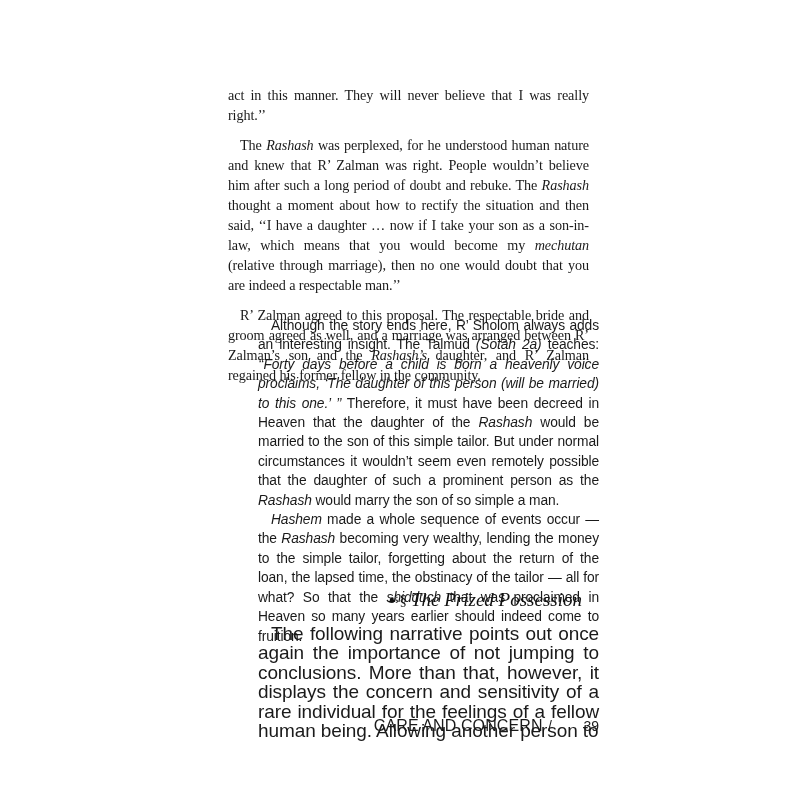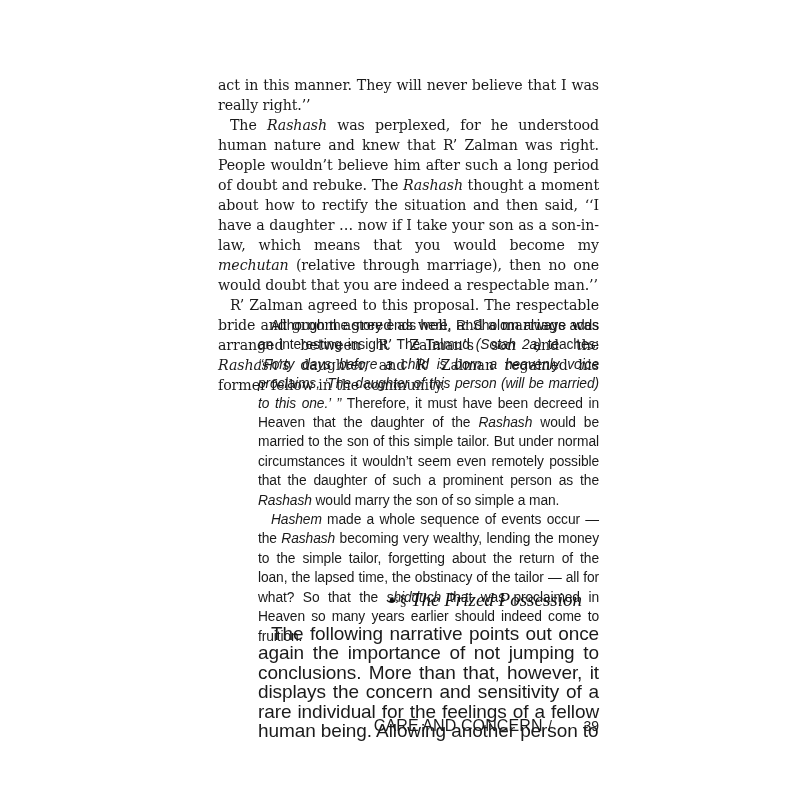--- a/index.html
+++ b/index.html
@@ -25,21 +25,22 @@
       left: 218px;
       top: 75px;
       width: 381px;
       font-family: "DejaVu Serif", "Liberation Serif", serif;
       font-size: 14.2px;
       line-height: 20px;
       text-align: justify;
       letter-spacing: -0.1px;
     }
     .serif-block p {
-      margin: 0;
+      margin: 10px;
+      font-family: Liberation Serif, serif;
     }
     .serif-block p.indent {
       text-indent: 12px;
     }
     .serif-block .nofirst {
       text-indent: 0;
     }
     .sans-block {
       position: absolute;
       left: 258px;

